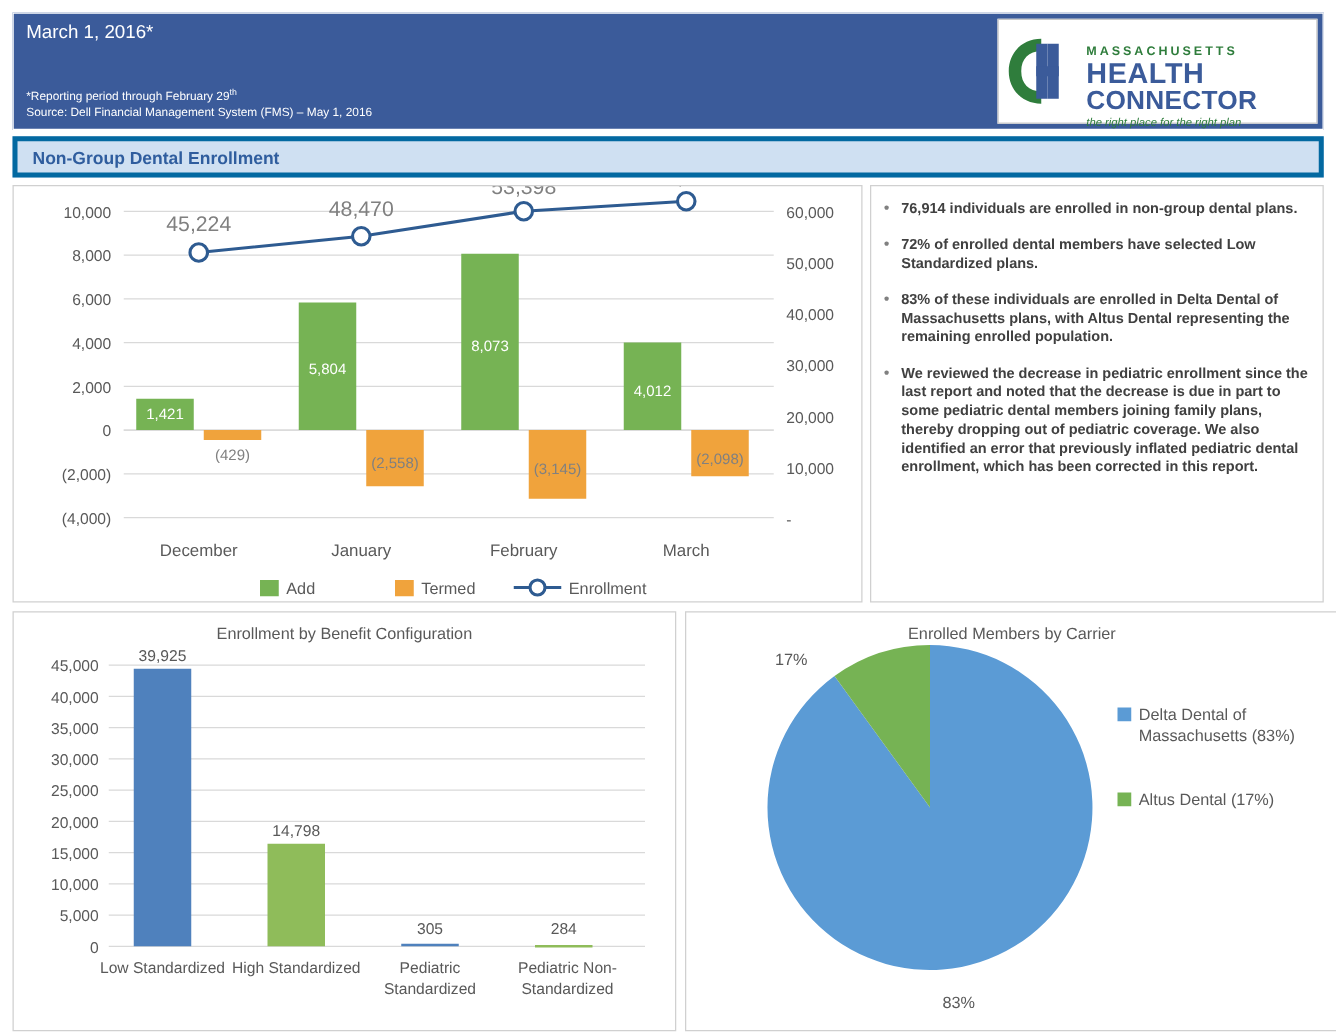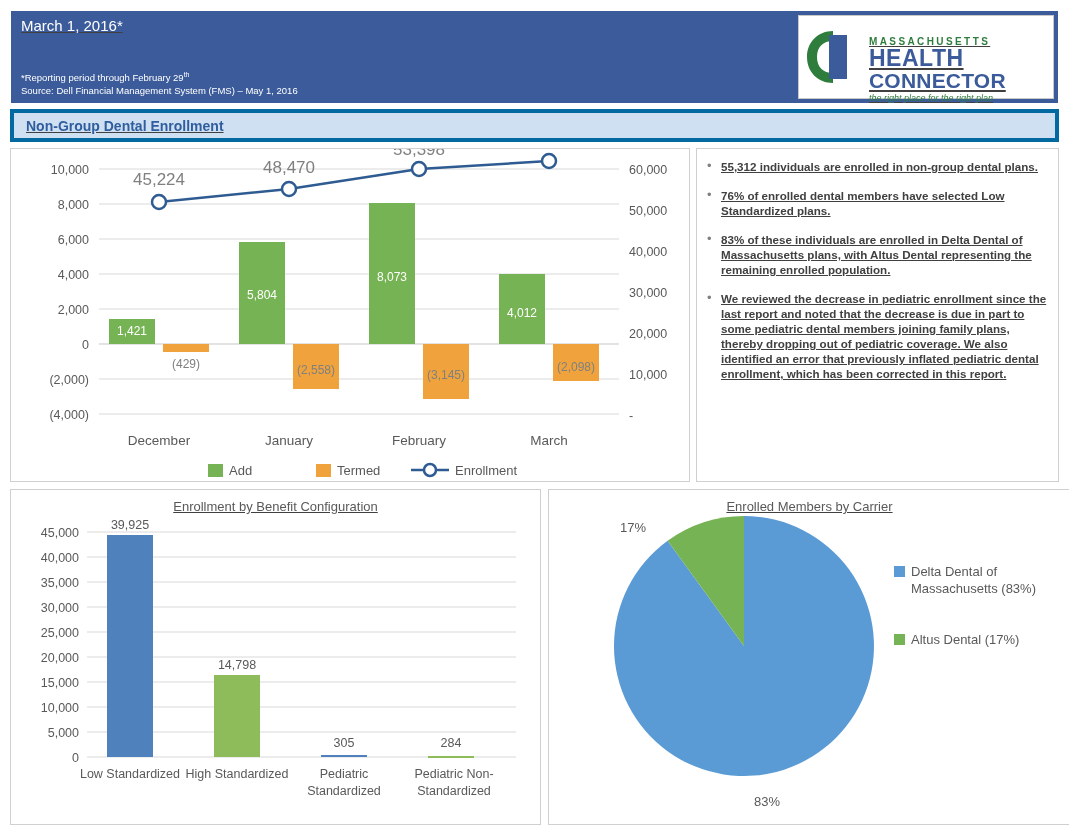--- a/index.html
+++ b/index.html
@@ -3,21 +3,21 @@
 <meta charset="utf-8">
 <style>
   html,body{margin:0;padding:0;}
   body{
     width:1069px;height:829px;
     background:#ffffff;
     font-family:"Liberation Sans", sans-serif;
     color:#404040;
     overflow:hidden;
   }
-  .page{position:relative;width:1069px;height:829px;box-sizing:border-box;padding:8px;text-decoration:underline;}
+  .page{position:relative;width:1069px;height:829px;box-sizing:border-box;padding:8px;}
 
   
   .header{
     position:relative;height:92px;margin:2px 2px 0 2px;
     display:flex;align-items:stretch;
     background:#3b5b9a;border:1px solid #ffffff;
   }
   .hdr-left{
     position:relative;flex:1;color:#ffffff;padding:6px 10px;
   }
@@ -193,22 +193,22 @@
         <rect x="305" y="315" width="15" height="13" fill="#f0a33c"></rect>
         <text class="legend-txt" x="326" y="326">Termed</text>
         <line x1="400" y1="321" x2="438" y2="321" stroke="#2e5b91" stroke-width="2.5"></line>
         <circle cx="419" cy="321" r="6" fill="#ffffff" stroke="#2e5b91" stroke-width="2.5"></circle>
         <text class="legend-txt" x="444" y="326">Enrollment</text>
       </svg>
     </div>
 
     <div class="panel bullets-panel">
       <ul class="bullets">
-        <li>55,312 individuals are enrolled in non-group dental plans.</li>
-        <li>76% of enrolled dental members have selected Low Standardized plans.</li>
+        <li>76,914 individuals are enrolled in non-group dental plans.</li>
+        <li>72% of enrolled dental members have selected Low Standardized plans.</li>
         <li>83% of these individuals are enrolled in Delta Dental of Massachusetts plans, with Altus Dental representing the remaining enrolled population.</li>
         <li>We reviewed the decrease in pediatric enrollment since the last report and noted that the decrease is due in part to some pediatric dental members joining family plans, thereby dropping out of pediatric coverage.  We also identified an error that previously inflated pediatric dental enrollment, which has been corrected in this report.</li>
       </ul>
     </div>
   </div>
 
   <div class="row2">
 
     <div class="panel bar-panel">
       <div class="chart-title">Enrollment by Benefit Configuration</div>

